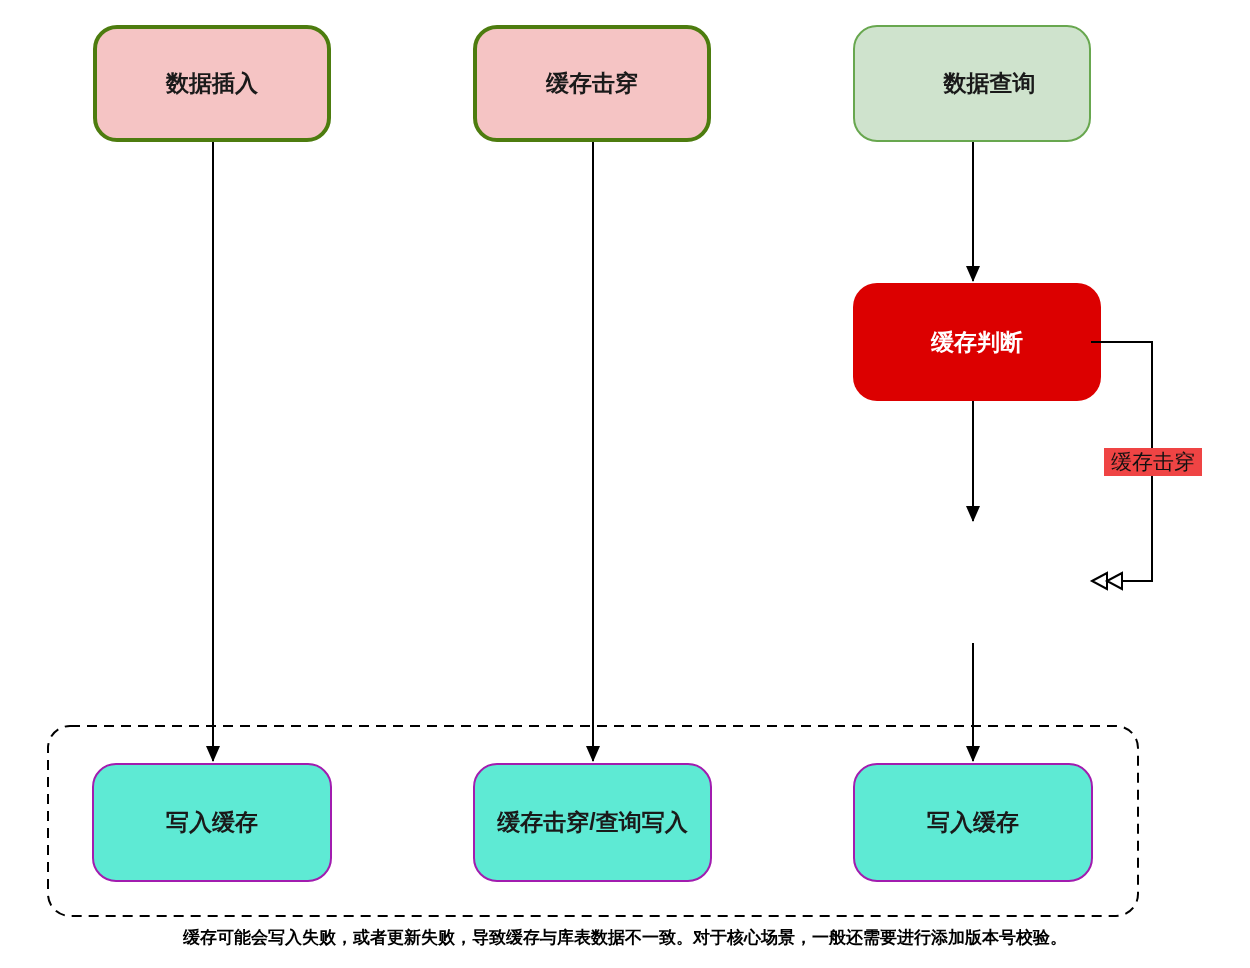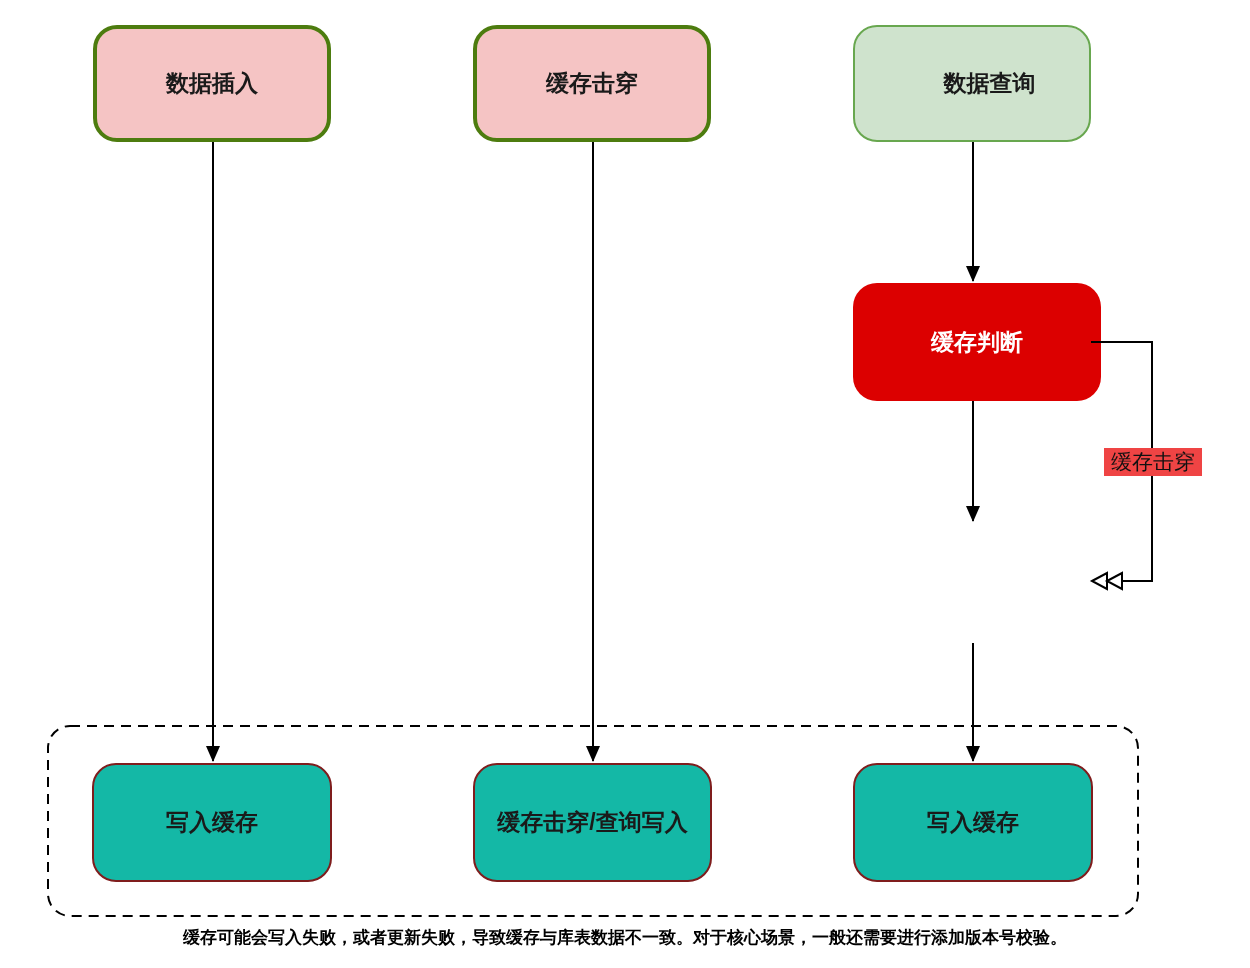--- a/index.html
+++ b/index.html
@@ -15,21 +15,21 @@
     display:flex;align-items:center;justify-content:center;
     border-radius:24px;
     font-size:23px;font-weight:600;color:#1a1a1a;
     box-sizing:border-box;
     text-align:center;
   }
   .node.pink  {background:#f5c4c4;border:4px solid #4d7c0f;}
   .node.lgreen{background:#cfe3cd;border:2px solid #68a74f;}
   .node.red   {background:#dc0000;color:#ffffff;}
   .node.dgreen{background:#178508;color:#ffffff;}
-  .node.yellow{background:#14b8a6;border:2px solid #7f1d1d;}
+  .node.yellow{background:#5eead4;border:2px solid #a21caf;}
   .edges{
     position:absolute;left:0;top:0;width:1250px;height:968px;
     pointer-events:none;
   }
   .edge-label{
     position:absolute;
     left:1104px;top:448px;width:98px;height:28px;
     background:#ef4444;
     display:flex;align-items:center;justify-content:center;
     font-size:21px;color:#111111;white-space:nowrap;

